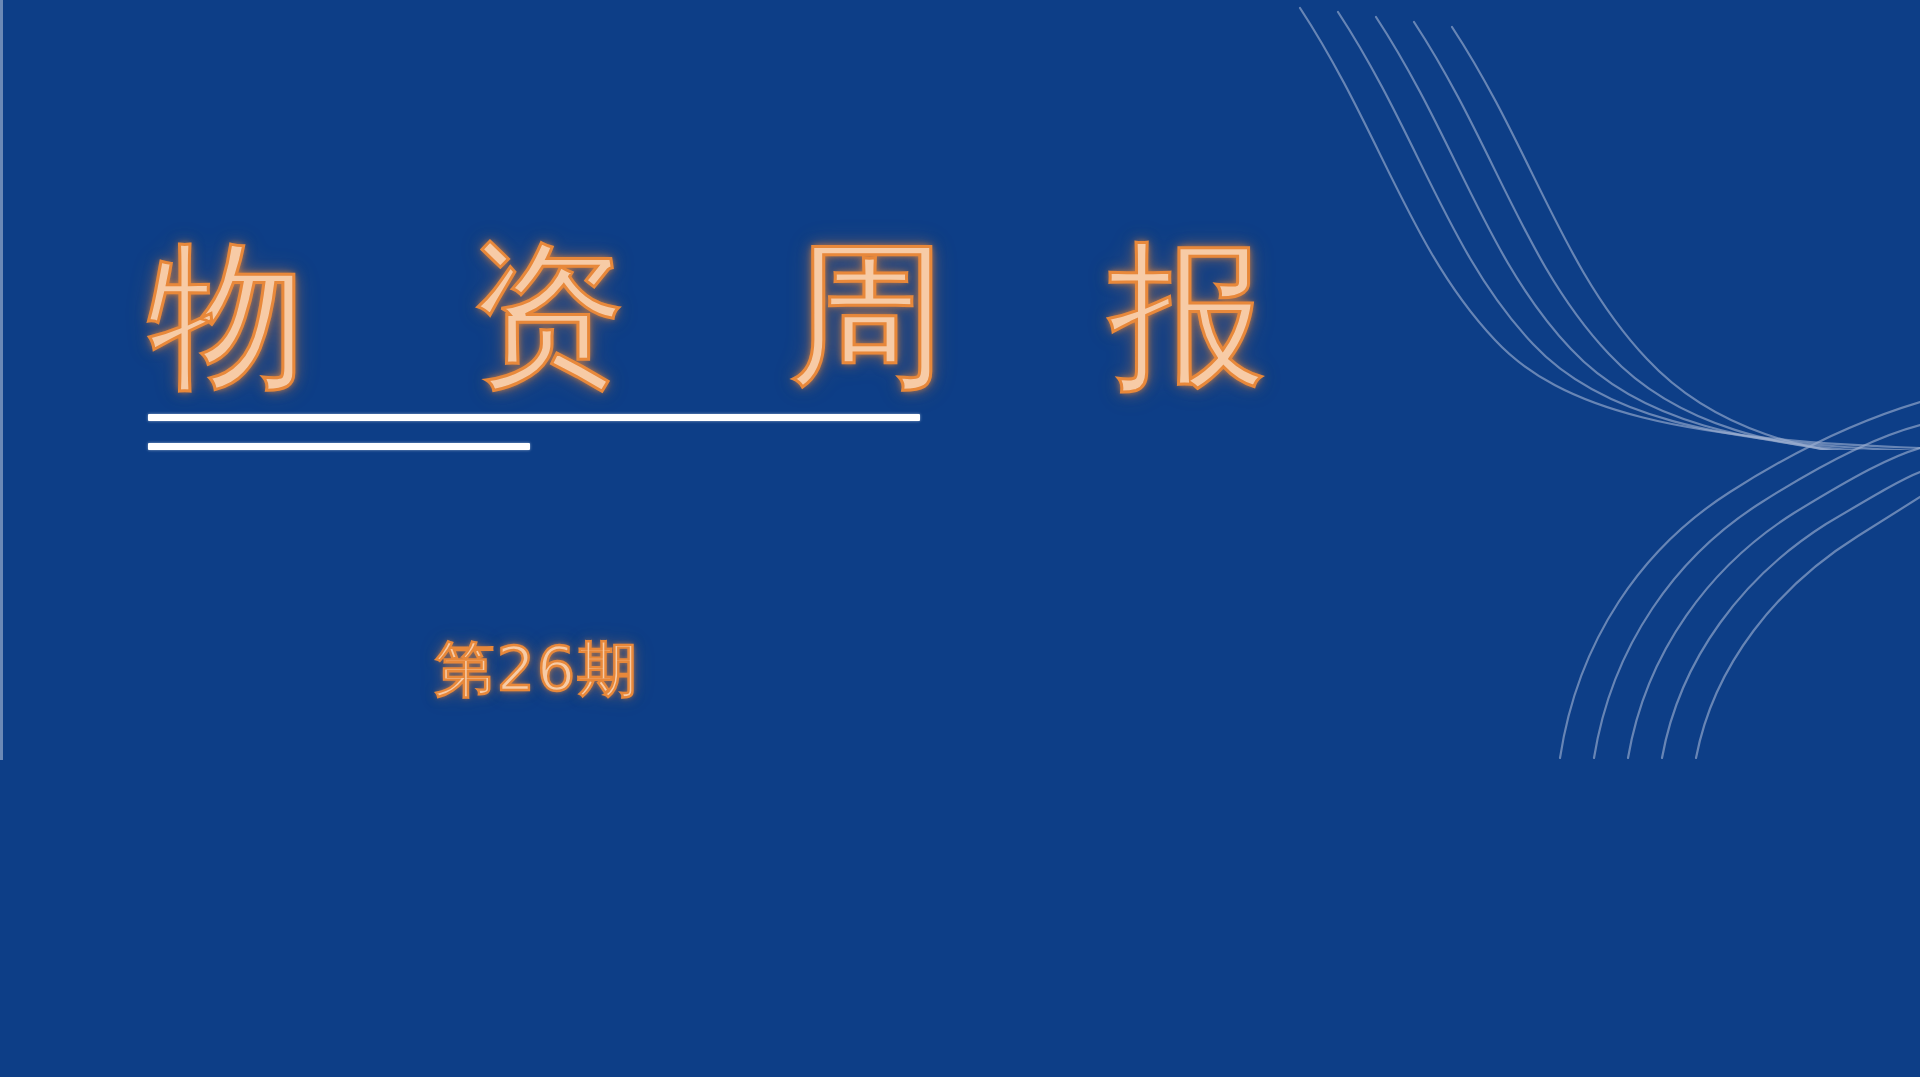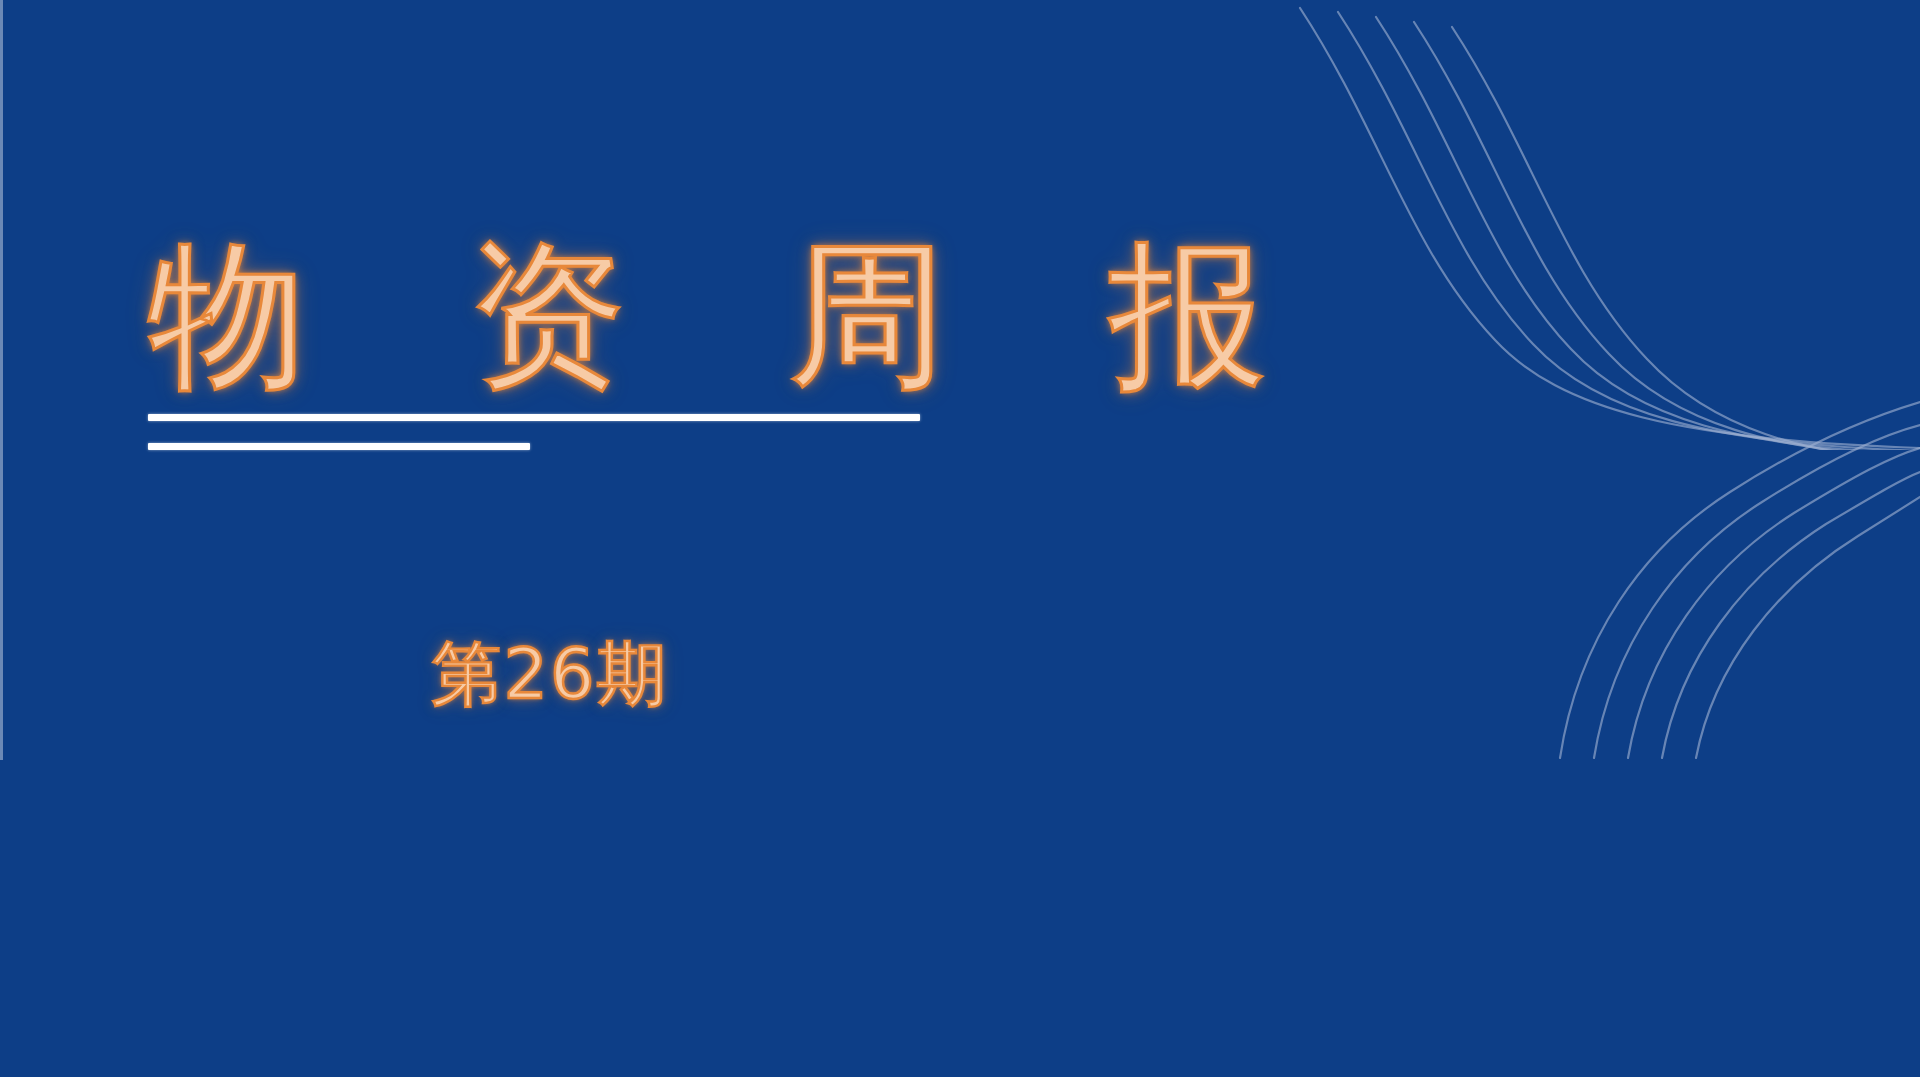--- a/index.html
+++ b/index.html
@@ -77,26 +77,26 @@
     background:#ffffff;
     border-radius:1px;
     box-shadow:0 0 3px rgba(255,255,255,.55);
   }
   .rule-long  { width:772px; }
   .rule-short { width:382px; margin-top:22px; }
 
   
   .subtitle {
     position:absolute;
-    left:164px;
+    left:151px;
     top:636px;
     width:772px;
     text-align:center;
     font-family:"DejaVu Sans", sans-serif;
-    font-size:70px;
+    font-size:60px;
     line-height:1.1;
     font-weight:400;
     letter-spacing:2px;
     color:#f7cba6;
     white-space:nowrap;
     -webkit-text-stroke:2.4px #e8883a;
     text-shadow:
       0 0 5px rgba(232,136,58,.95),
       0 0 12px rgba(232,136,58,.50),
       0 0 22px rgba(232,136,58,.28);

